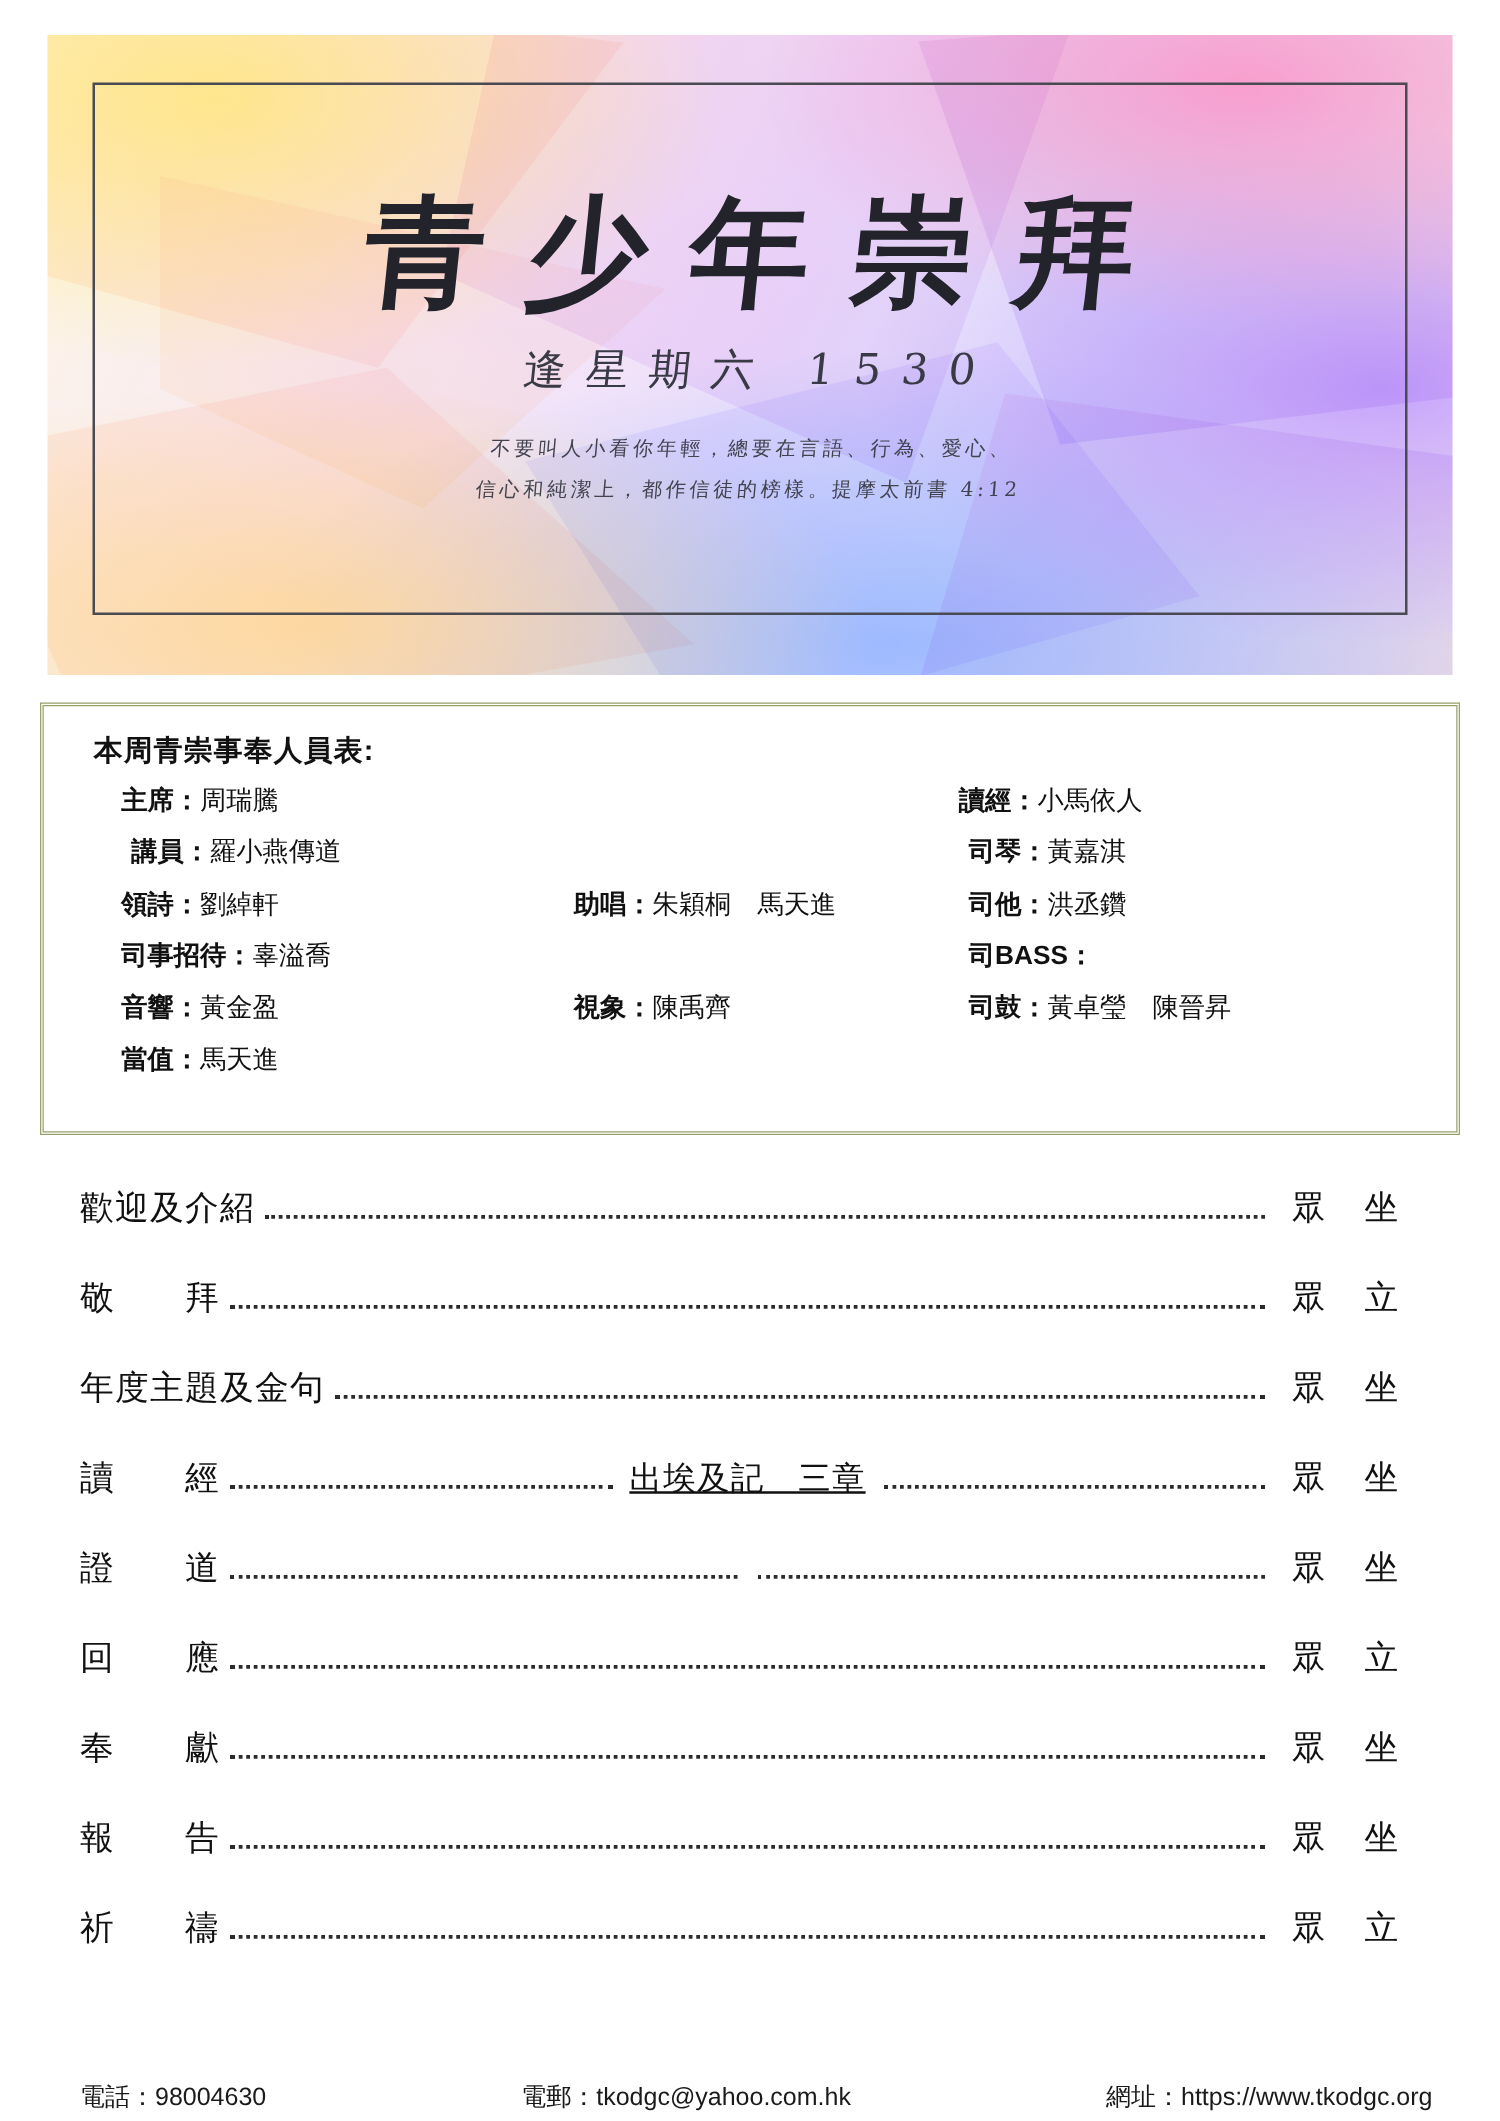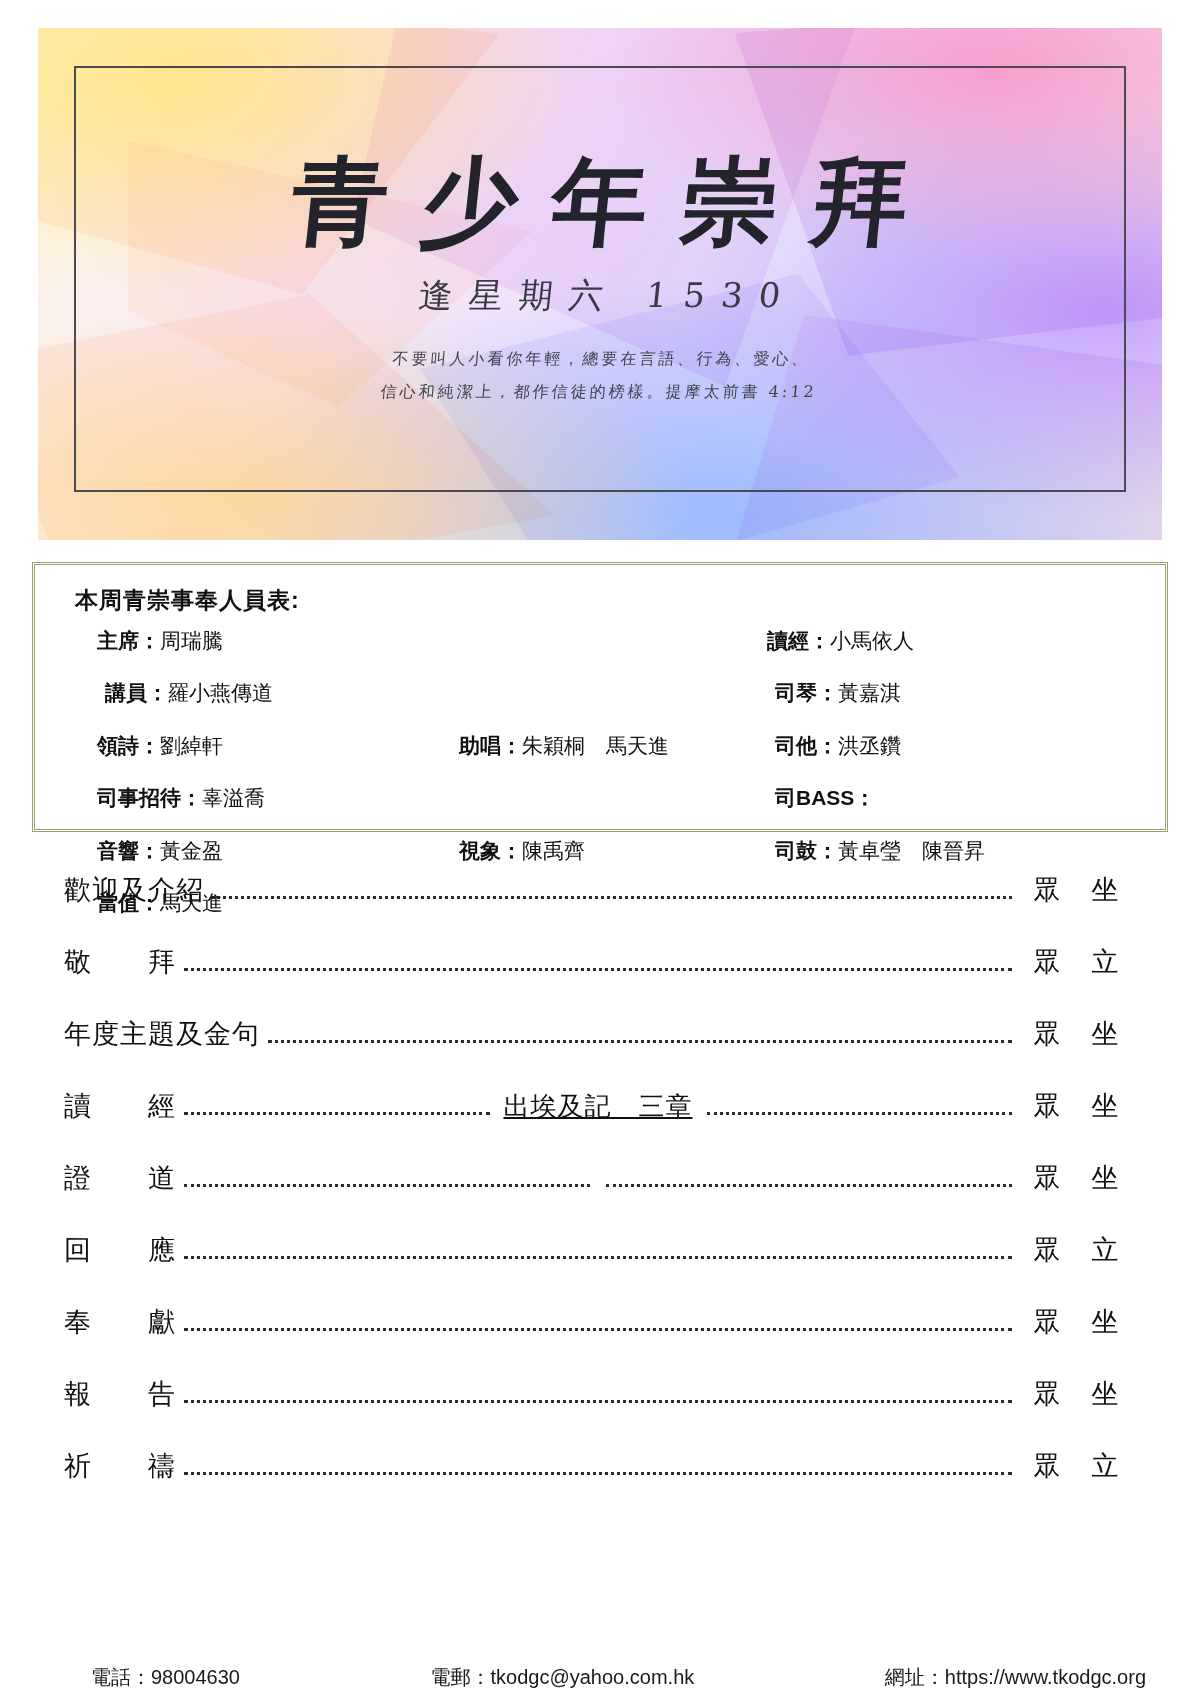--- a/index.html
+++ b/index.html
@@ -99,33 +99,33 @@
     transform: skewX(-5deg);
   }
 
   
   .roster {
     position: relative;
     margin: 22px 32px 0 32px;
     border: 3px double #9aa06a;
     padding: 18px 26px 22px 26px;
     box-sizing: border-box;
-    height: 270px;
+    height: 346px;
   }
   .roster-title {
     font-size: 23px;
     font-weight: 700;
     color: #111;
     margin: 2px 0 10px 14px;
     letter-spacing: 1px;
   }
   .roster-grid {
     display: grid;
     grid-template-columns: 370px 300px 1fr;
-    row-gap: 22px;
+    row-gap: 11px;
     align-items: start;
     padding-left: 14px;
   }
   .cell {
     font-size: 21px;
     line-height: 1.45;
     white-space: nowrap;
   }
   .cell .lbl {
     font-weight: 700;
@@ -180,21 +180,21 @@
     position: absolute;
     left: 64px;
     right: 54px;
     bottom: 34px;
     display: flex;
     justify-content: space-between;
     align-items: baseline;
     font-size: 20px;
     color: #1a1a1a;
   }
-  .footer div { white-space: nowrap; margin-left: 27px; }
+  .footer div { white-space: nowrap; }
 </style>
 </head>
 <body>
 
 <div class="page">
 
   <div class="banner">
     <div class="facet f1"></div>
     <div class="facet f2"></div>
     <div class="facet f3"></div>

